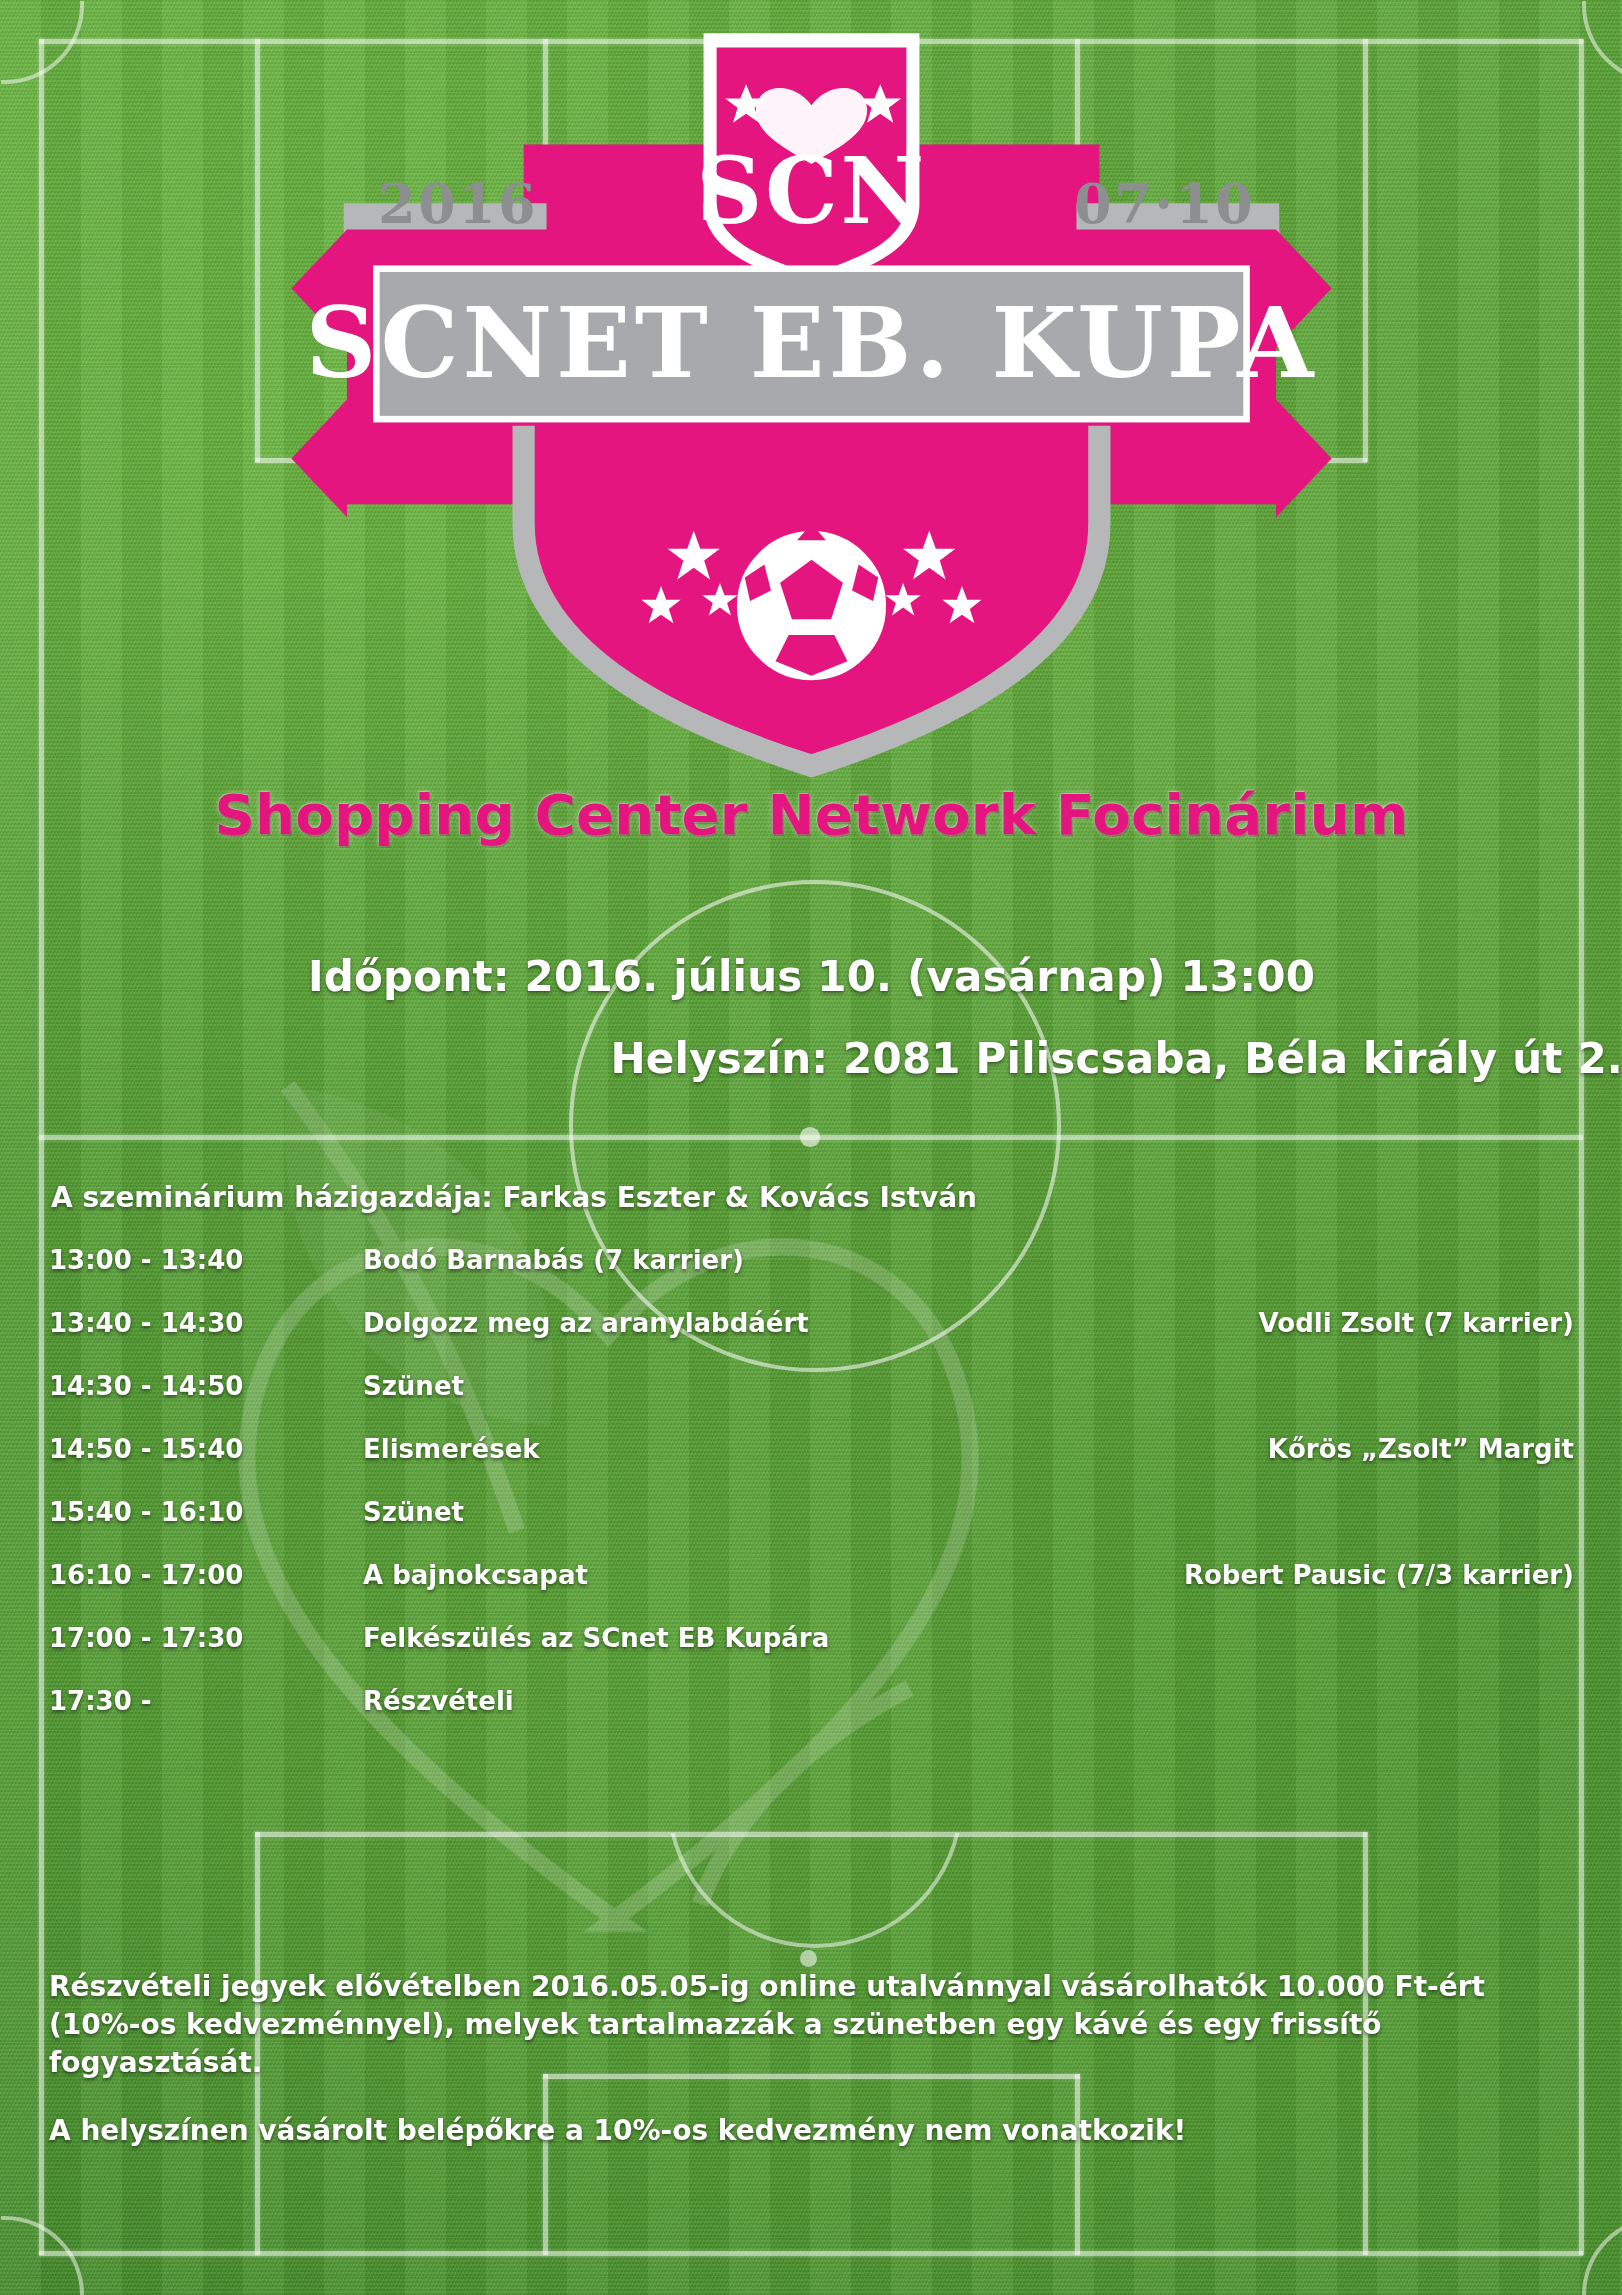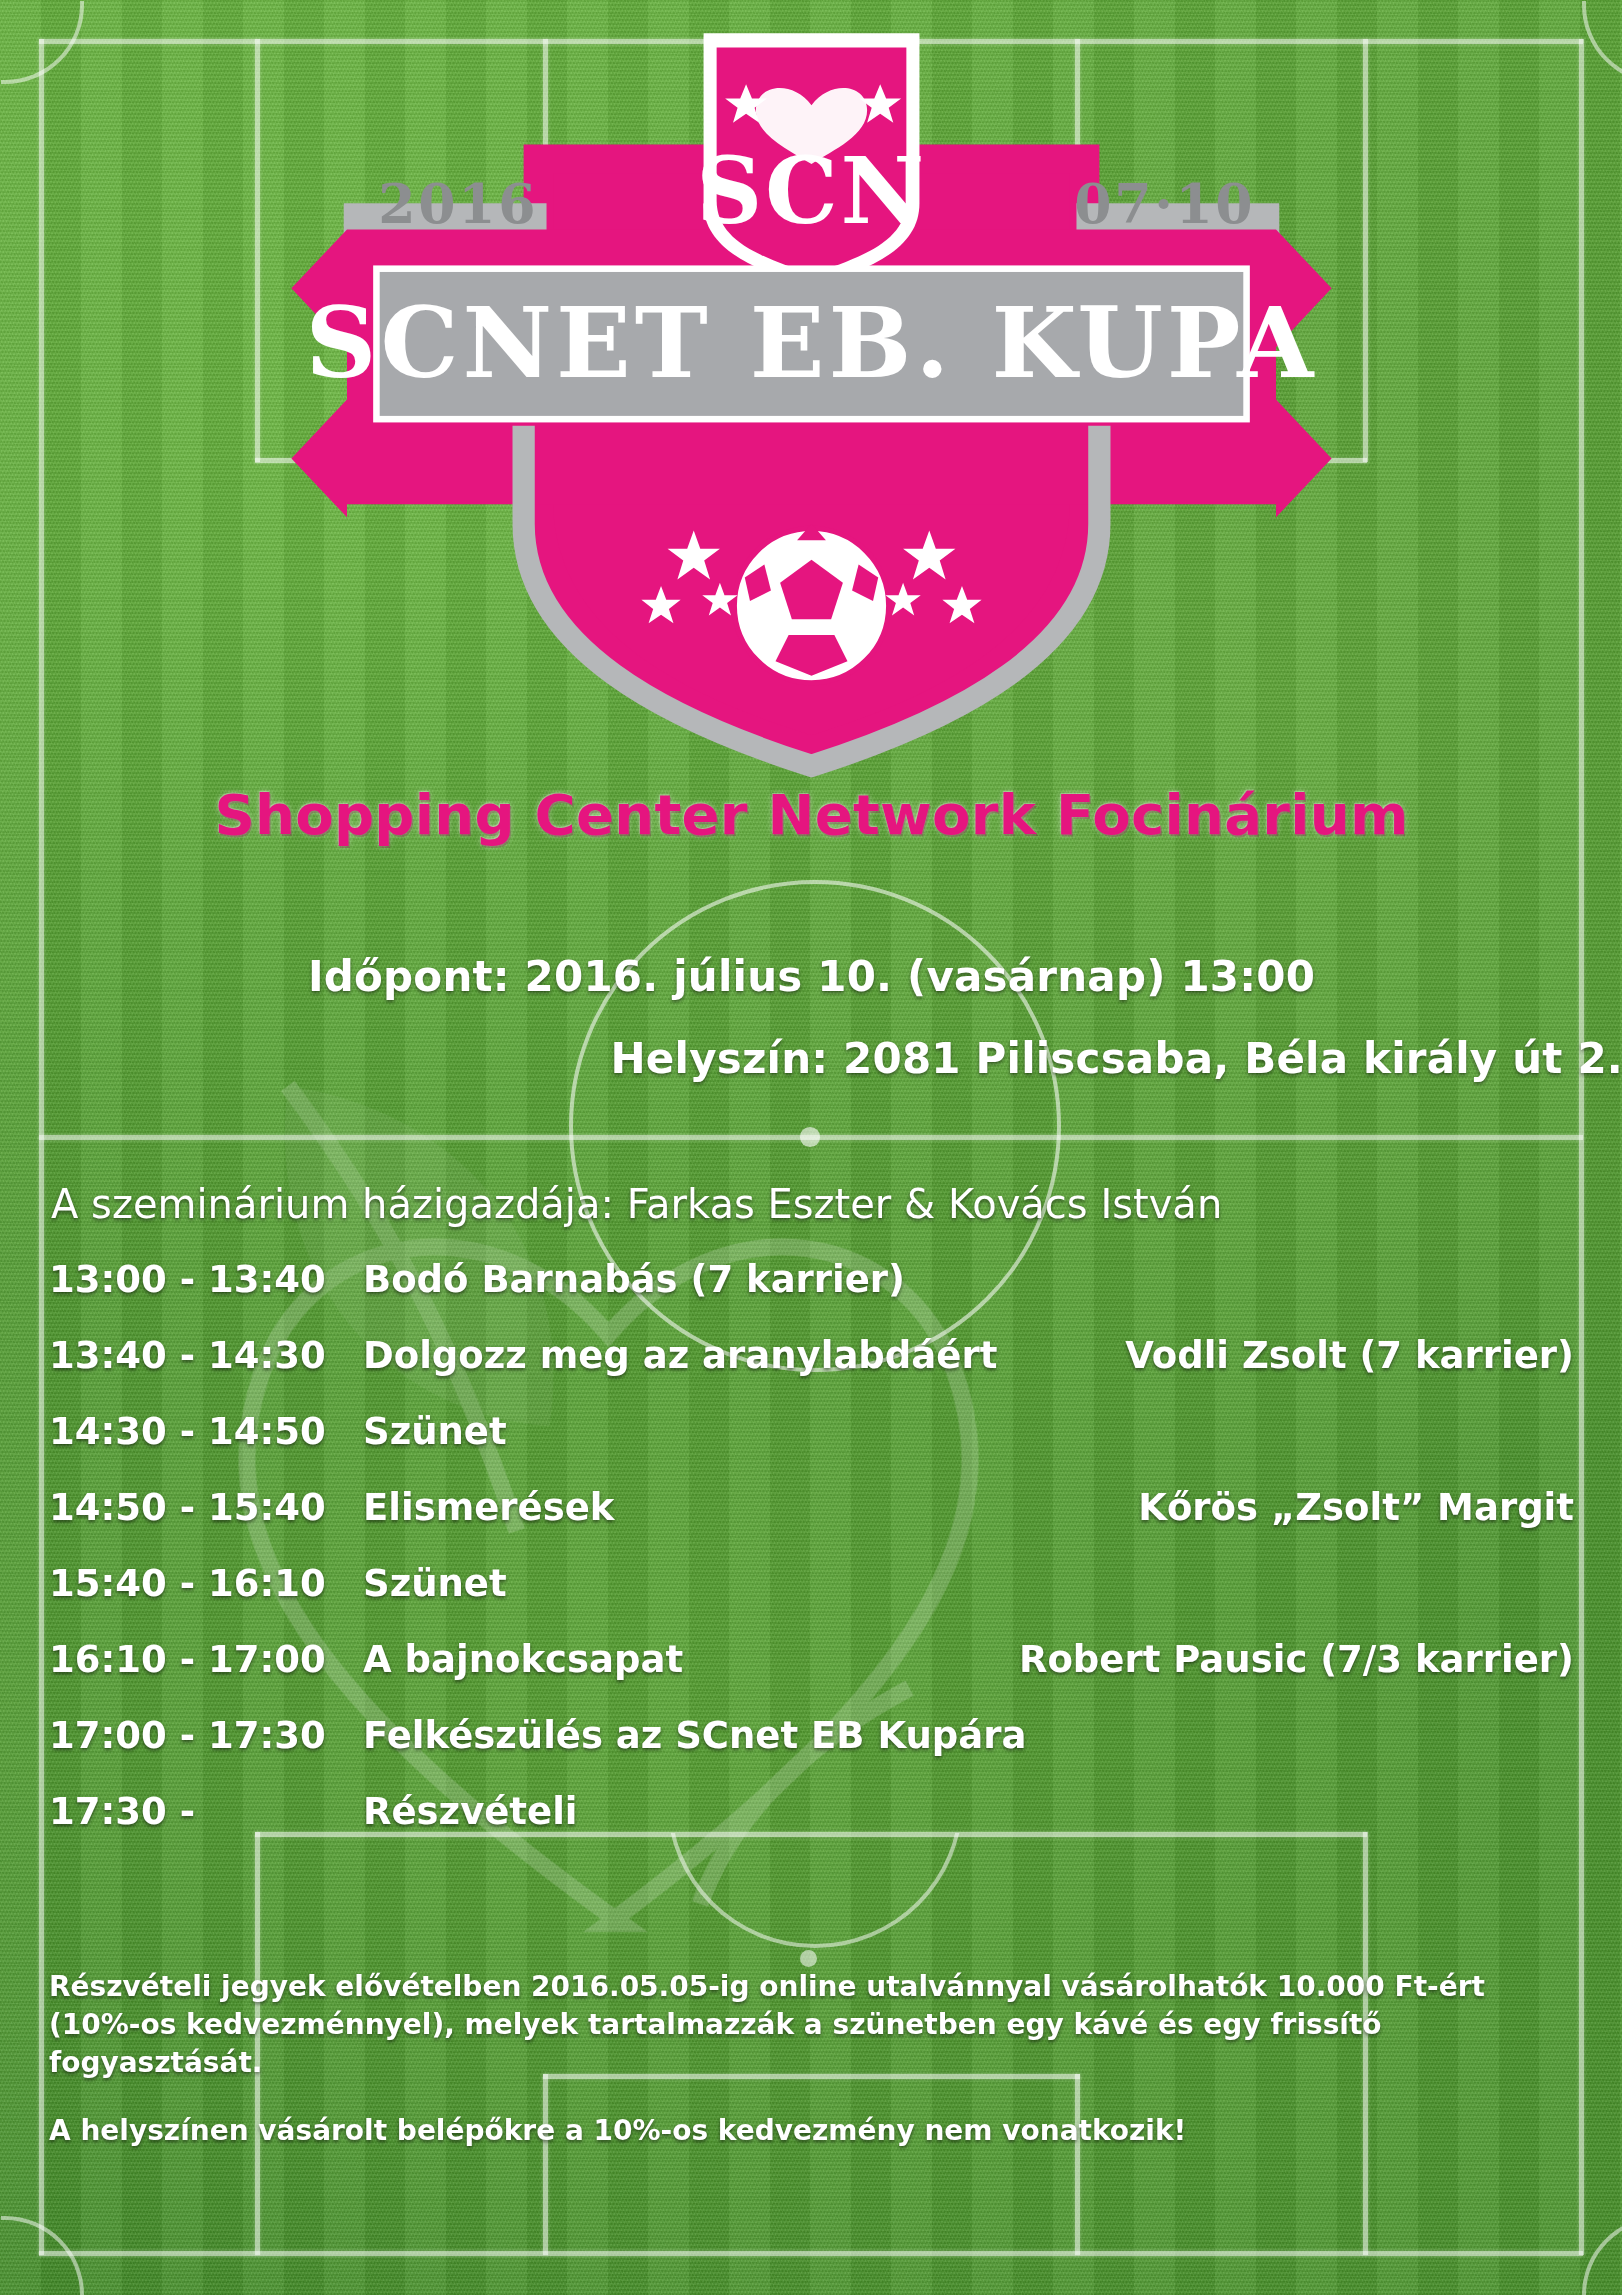--- a/index.html
+++ b/index.html
@@ -171,30 +171,30 @@
 
   
   .agenda {
     position: absolute;
     left: 49px;
     top: 1181px;
     width: 1525px;
     color: #ffffff;
   }
   .host {
-    font-size: 40px;
-    font-weight: normal;
+    font-size: 28px;
+    font-weight: bold;
     text-shadow: 0 2px 3.9px rgba(0,0,0,0.5);
     margin-bottom: 31px;
     padding-left: 2px;
   }
   .row {
     display: flex;
     align-items: baseline;
-    font-size: 37px;
+    font-size: 26px;
     font-weight: bold;
     text-shadow: 0 2px 3.9px rgba(0,0,0,0.5);
     margin-bottom: 33px;
   }
   .row .time   { width: 314px; flex: 0 0 314px; }
   .row .title  { flex: 1 1 auto; }
   .row .speaker{ flex: 0 0 auto; text-align: right; }
 
   .notes {
     position: absolute;

